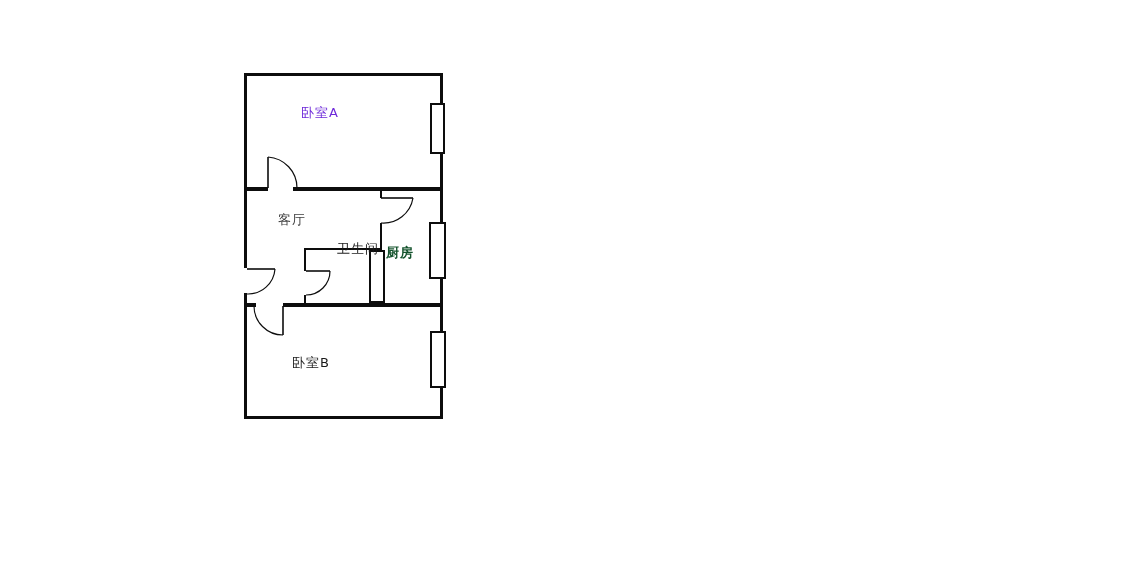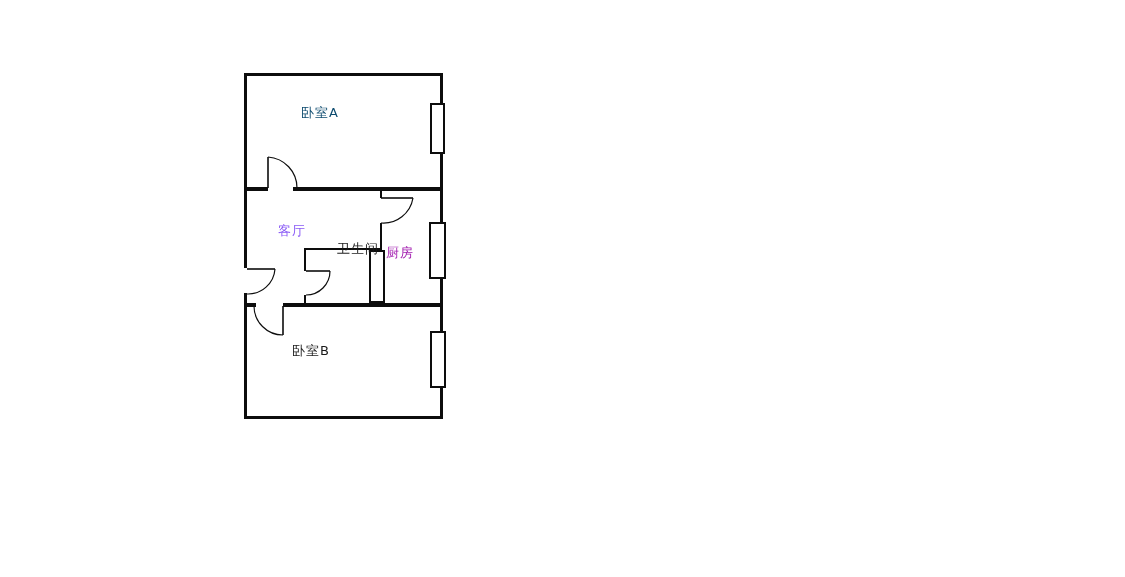--- a/index.html
+++ b/index.html
@@ -58,18 +58,18 @@
       <line x1="247" y1="269" x2="275" y2="269" stroke="#0d0d0d" stroke-width="1.6"></line>
       <path d="M 275,269 A 27,27 0 0 1 247,294" fill="none" stroke="#0d0d0d" stroke-width="1.2"></path>
       <line x1="381" y1="198" x2="413" y2="198" stroke="#0d0d0d" stroke-width="1.6"></line>
       <path d="M 413,198 A 30,30 0 0 1 381,223" fill="none" stroke="#0d0d0d" stroke-width="1.2"></path>
       <line x1="306" y1="271" x2="330" y2="271" stroke="#0d0d0d" stroke-width="1.6"></line>
       <path d="M 330,271 A 24,24 0 0 1 306,295" fill="none" stroke="#0d0d0d" stroke-width="1.2"></path>
       <line x1="283" y1="306" x2="283" y2="335" stroke="#0d0d0d" stroke-width="1.6"></line>
       <path d="M 283,335 A 29,29 0 0 1 254,306" fill="none" stroke="#0d0d0d" stroke-width="1.2"></path>
     </svg>
 
-  <div class="room-label" style="left: 301px; top: 106px; color: #0c4a6e;">卧室A</div>
-  <div class="room-label" style="left: 278px; top: 224px; color: #8b5cf6; font-family: Liberation Serif, serif;">客厅</div>
-  <div class="room-label" style="left: 386px; top: 246px; color: #a21caf;">厨房</div>
+  <div class="room-label" style="left: 301px; top: 106px; color: #6d28d9;">卧室A</div>
+  <div class="room-label" style="left: 278px; top: 213px; color: #404040; font-family: Liberation Serif, serif;">客厅</div>
+  <div class="room-label" style="left: 386px; top: 246px; color: #14532d; font-weight: bold;">厨房</div>
   <div class="room-label" style="left: 337px; top: 242px; color: rgb(26, 26, 26);">卫生间</div>
-  <div class="room-label" style="left: 292px; top: 344px; color: rgb(26, 26, 26);">卧室B</div>
+  <div class="room-label" style="left: 292px; top: 356px; color: rgb(26, 26, 26);">卧室B</div>
 </div>
 
 </body></html>

